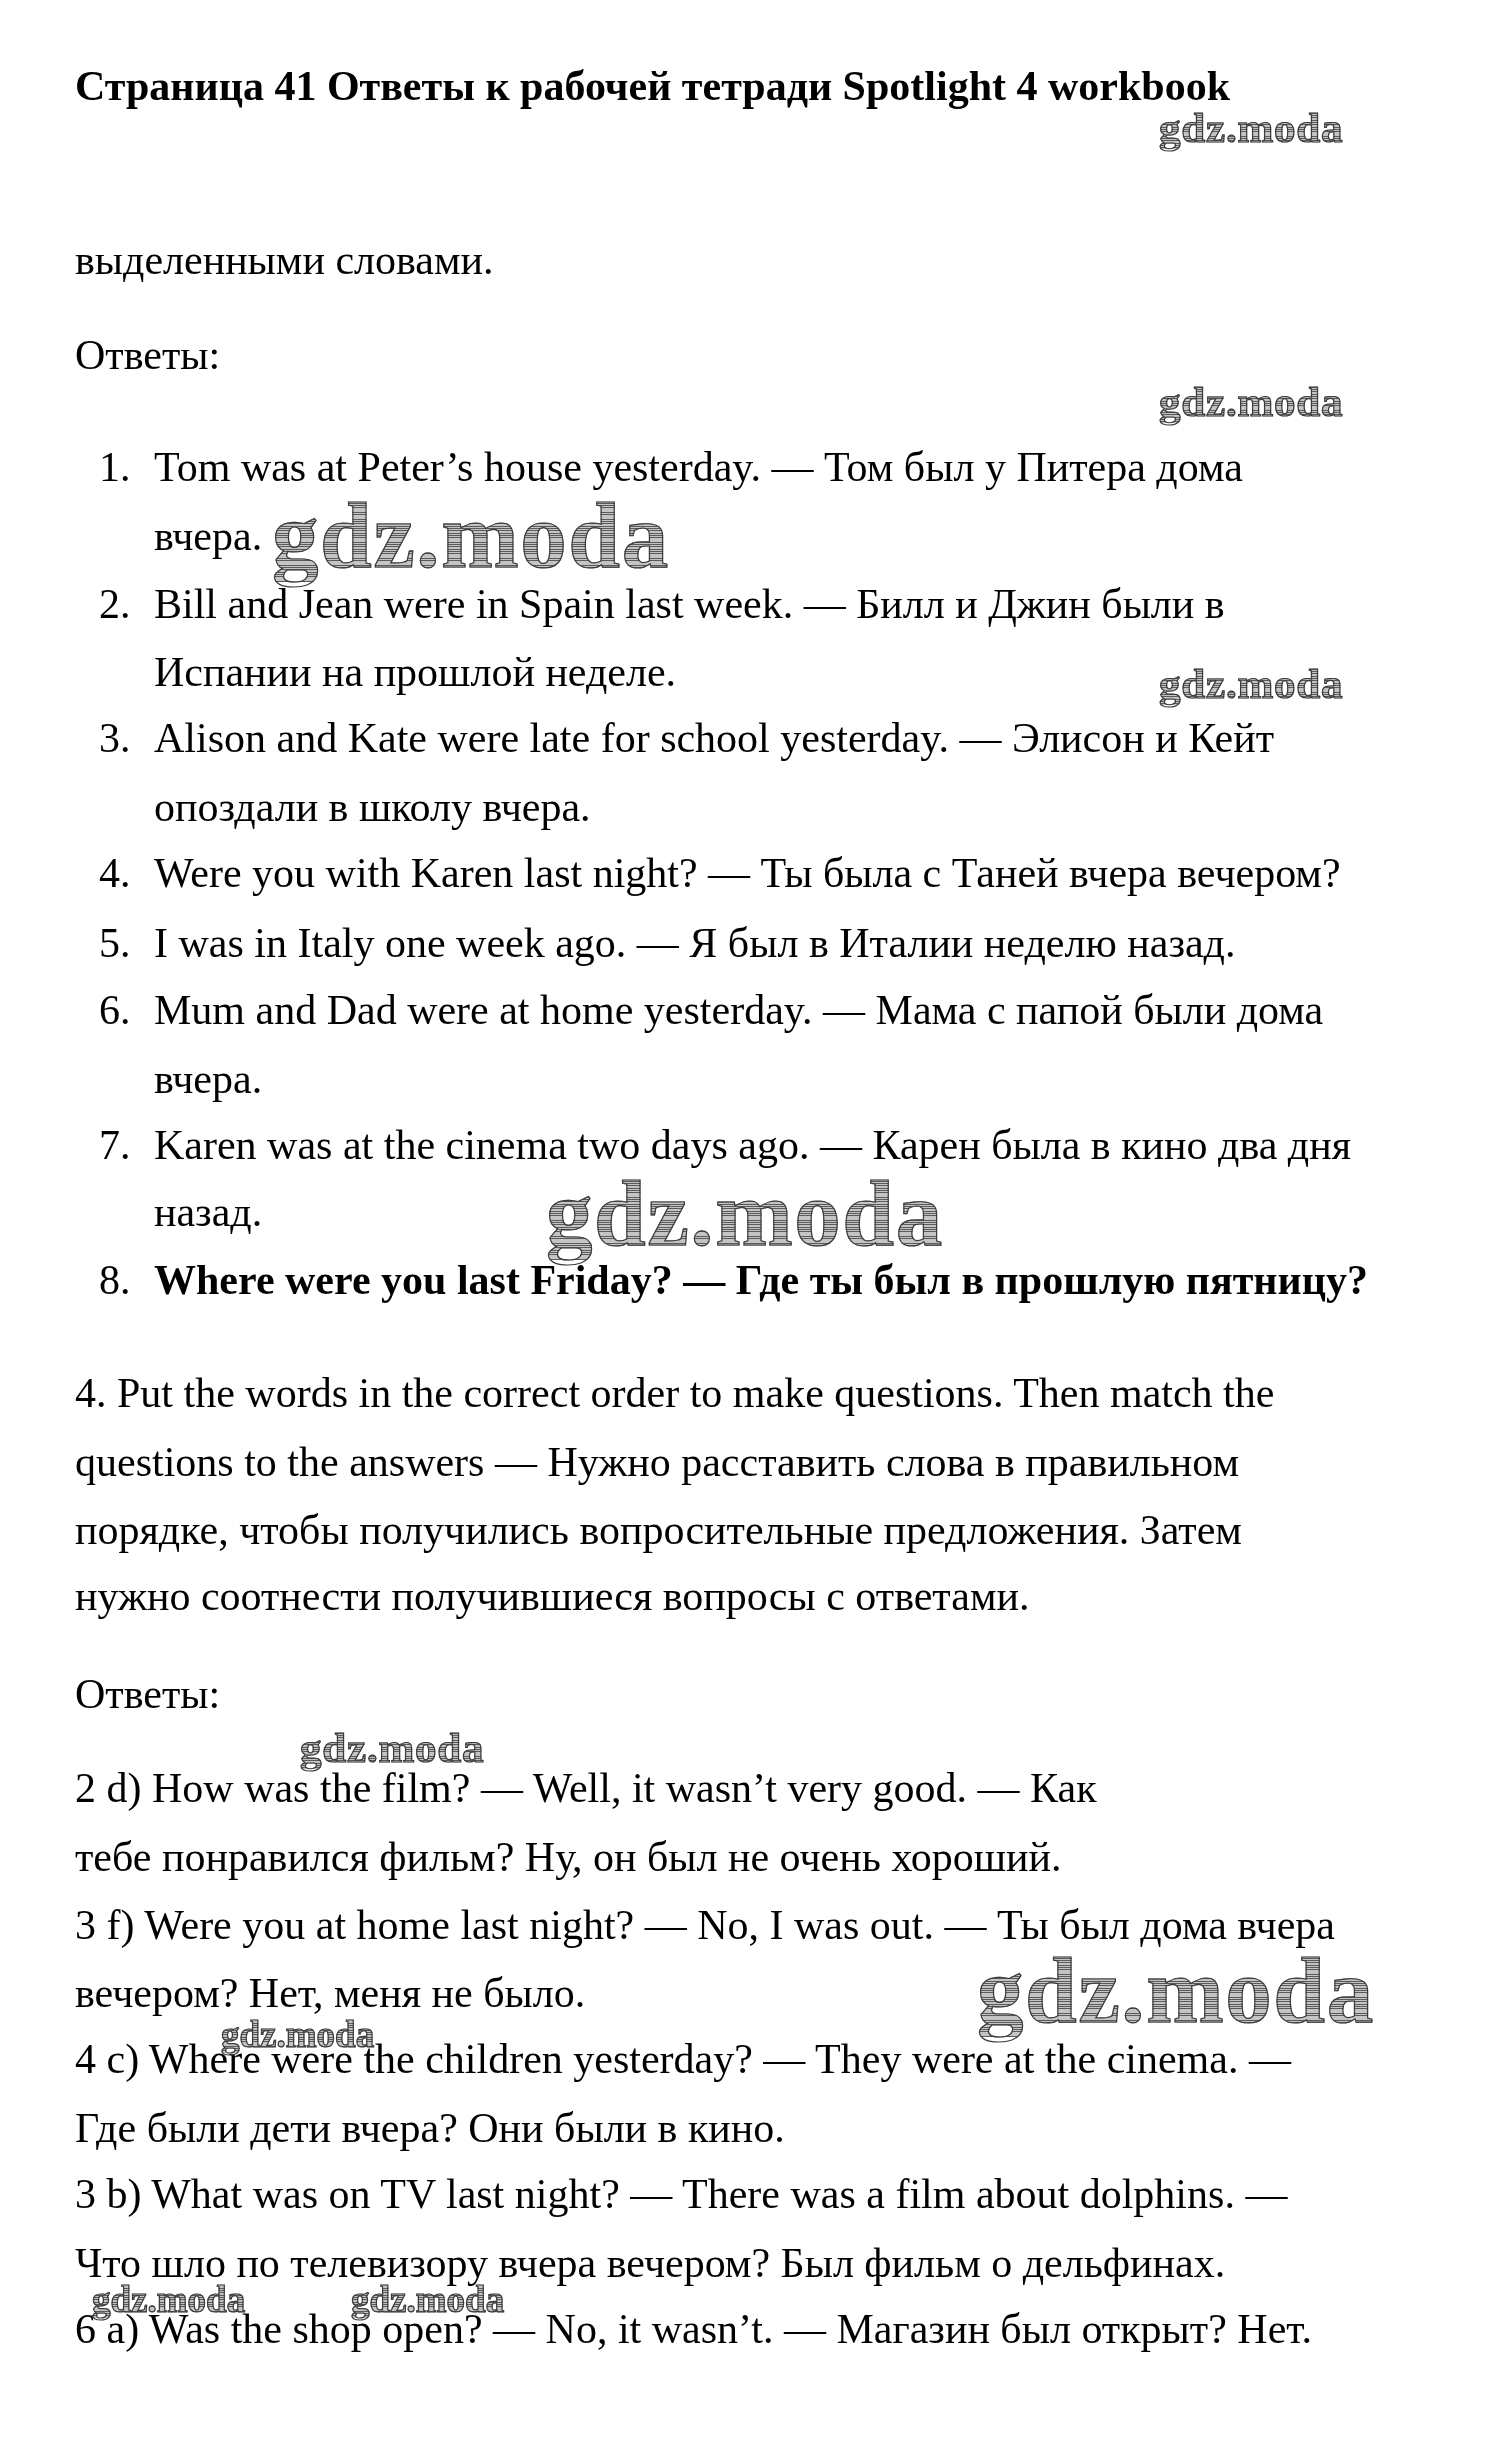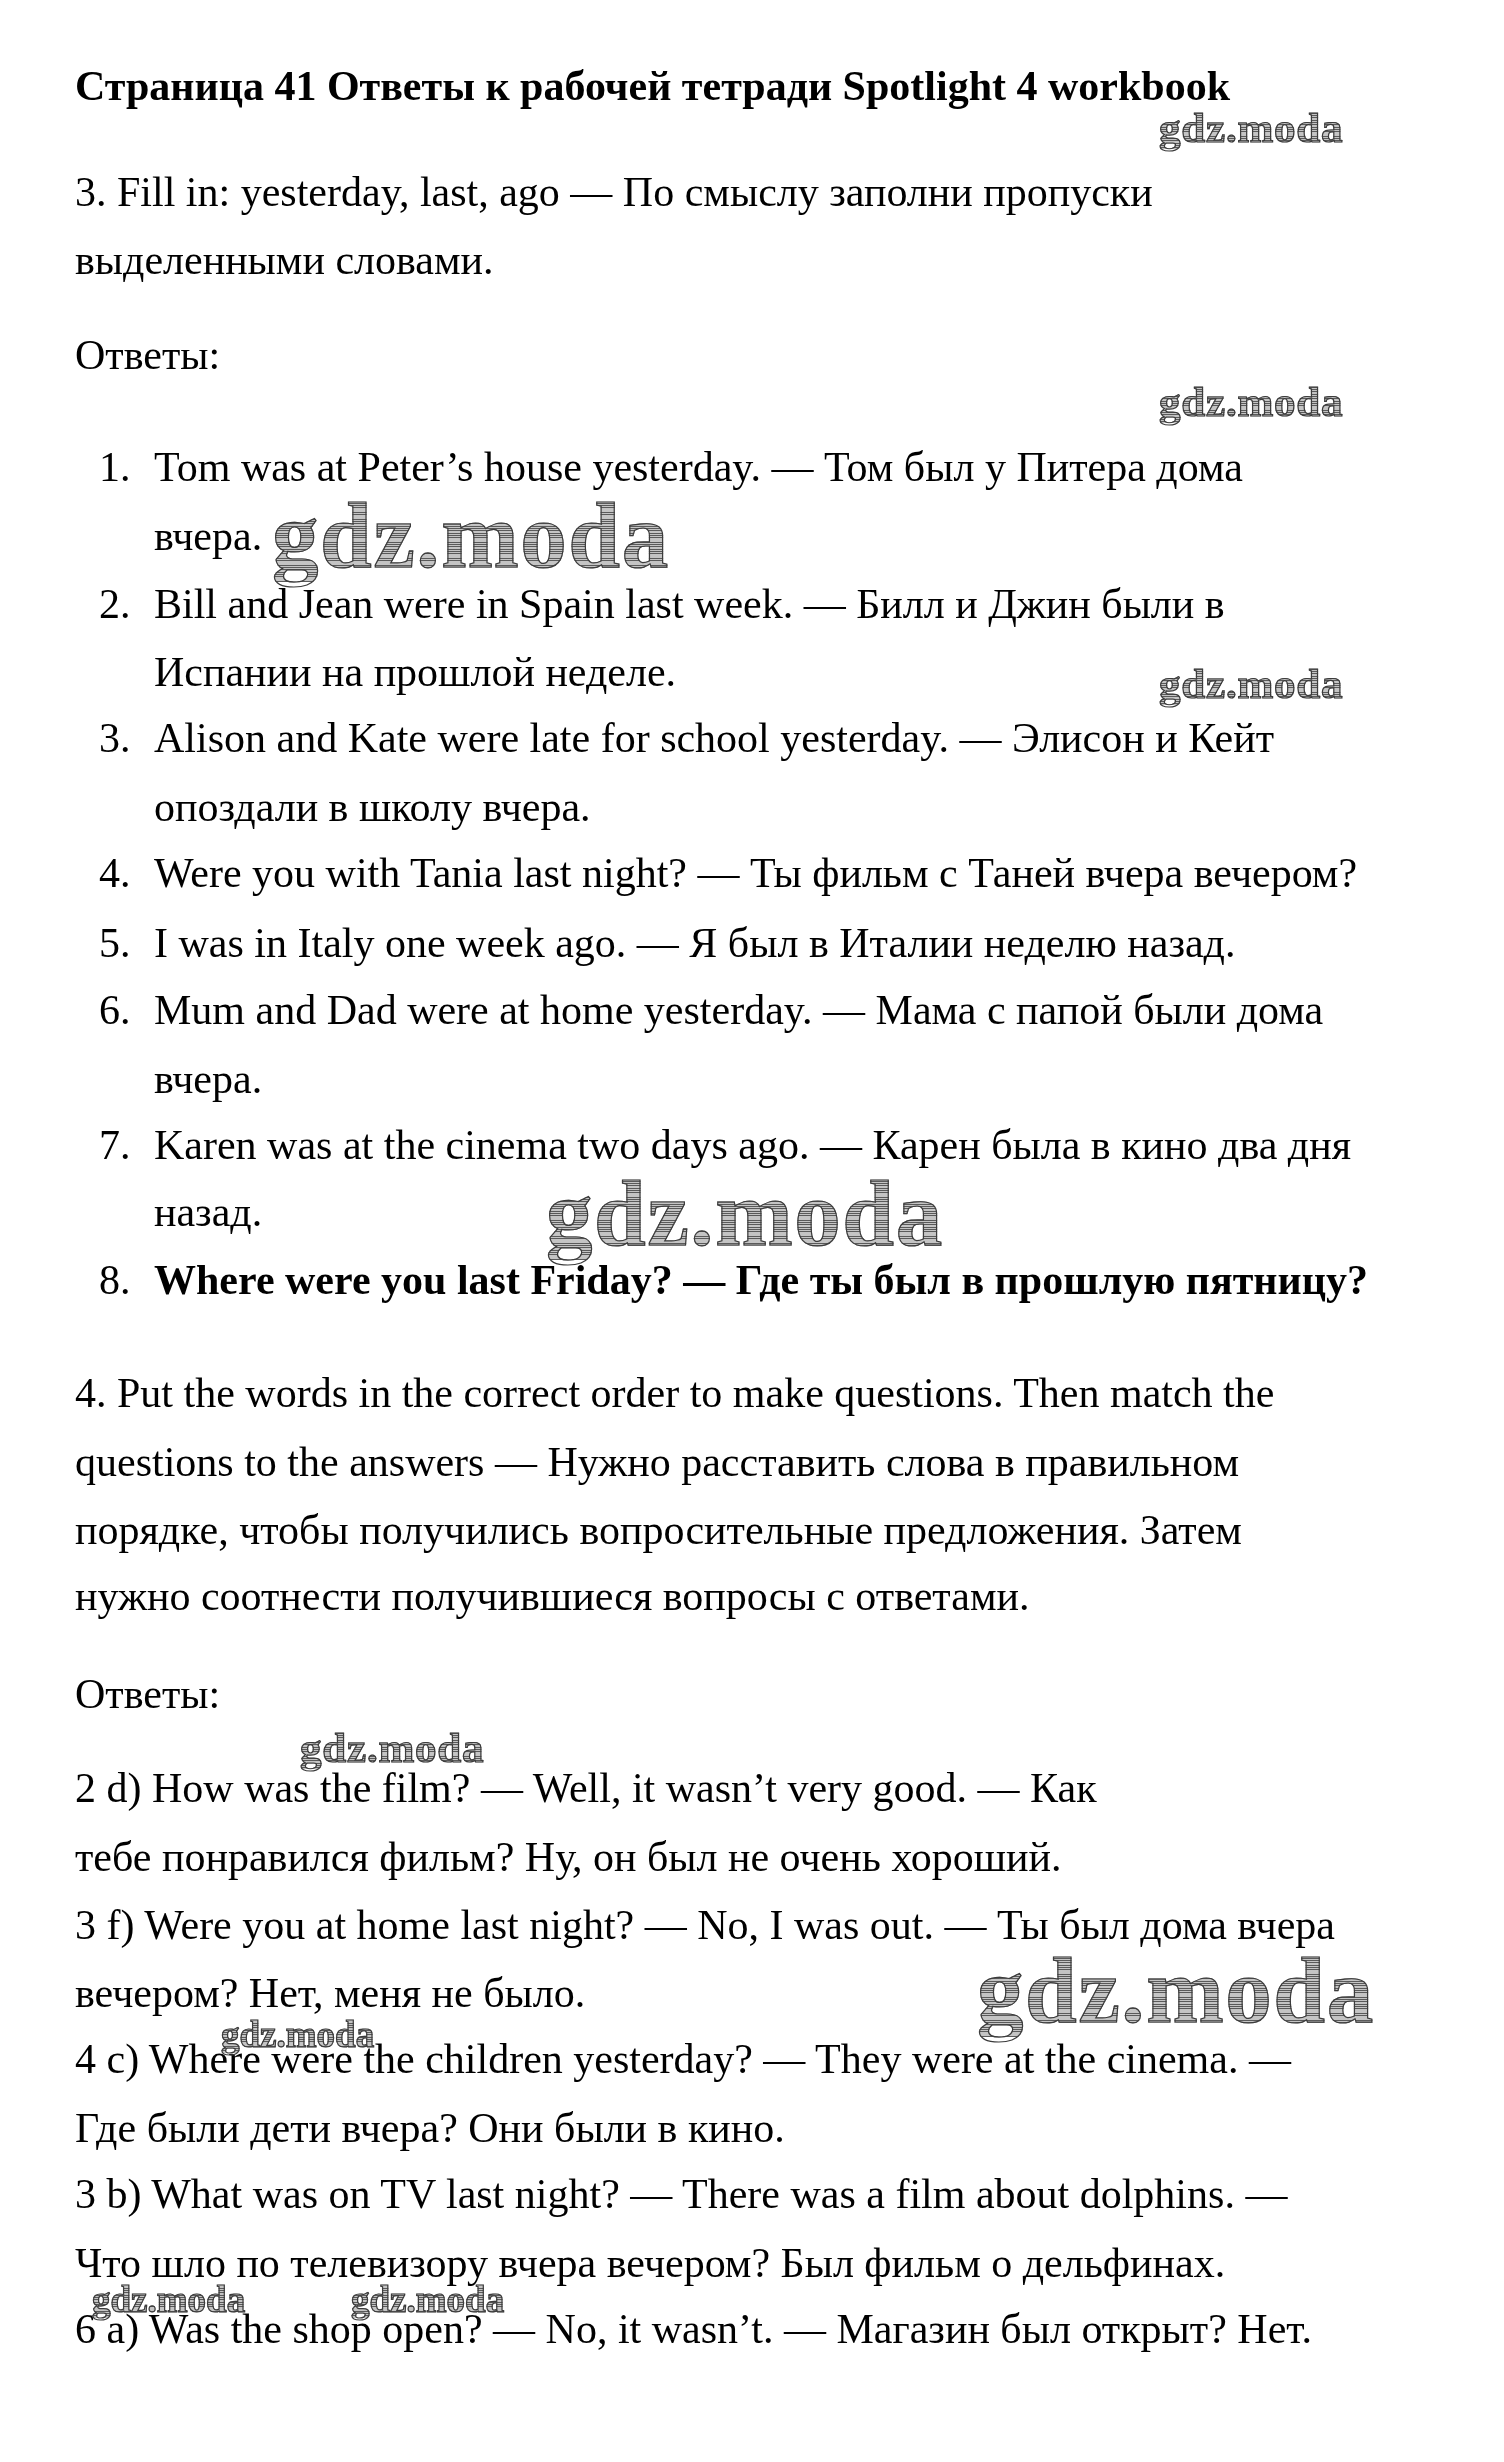--- a/index.html
+++ b/index.html
@@ -70,40 +70,39 @@
   .wm-mid { font-size: 43px; letter-spacing: 0.8px; }
   .wm-small { font-size: 37px; letter-spacing: 0px; }
 </style>
 </head>
 <body>
 
 <div class="page">
 
   <div class="line title" style="top:52px;">Страница 41 Ответы к рабочей тетради Spotlight 4 workbook</div>
 
-  <div class="line" style="top:158px;">3. Fill in: yesterday, last, ago — По смыслу заполни пропуски</div>
   <div class="line" style="top:226px;">выделенными словами.</div>
 
   <div class="line" style="top:321px;">Ответы:</div>
 
   <div>
     <div class="li-num" style="top:433px;">1.</div>
     <div class="line li-text" style="top:433px;">Tom was at Peter’s house yesterday. — Том был у Питера дома</div>
     <div class="line li-text" style="top:502px;">вчера.</div>
 
     <div class="li-num" style="top:570px;">2.</div>
     <div class="line li-text" style="top:570px;">Bill and Jean were in Spain last week. — Билл и Джин были в</div>
     <div class="line li-text" style="top:638px;">Испании на прошлой неделе.</div>
 
     <div class="li-num" style="top:704px;">3.</div>
     <div class="line li-text" style="top:704px;text-align:right;">Alison and Kate were late for school yesterday. — Элисон и Кейт</div>
     <div class="line li-text" style="top:773px;text-align:center;">опоздали в школу вчера.</div>
 
     <div class="li-num" style="top:839px;">4.</div>
-    <div class="line li-text" style="top:839px;">Were you with Tania last night? — Ты фильм с Таней вчера вечером?</div>
+    <div class="line li-text" style="top:839px;">Were you with Karen last night? — Ты была с Таней вчера вечером?</div>
 
     <div class="li-num" style="top:909px;">5.</div>
     <div class="line li-text" style="top:909px;">I was in Italy one week ago. — Я был в Италии неделю назад.</div>
 
     <div class="li-num" style="top:976px;">6.</div>
     <div class="line li-text" style="top:976px;">Mum and Dad were at home yesterday. — Мама с папой были дома</div>
     <div class="line li-text" style="top:1045px;">вчера.</div>
 
     <div class="li-num" style="top:1111px;">7.</div>
     <div class="line li-text" style="top:1111px;">Karen was at the cinema two days ago. — Карен была в кино два дня</div>

